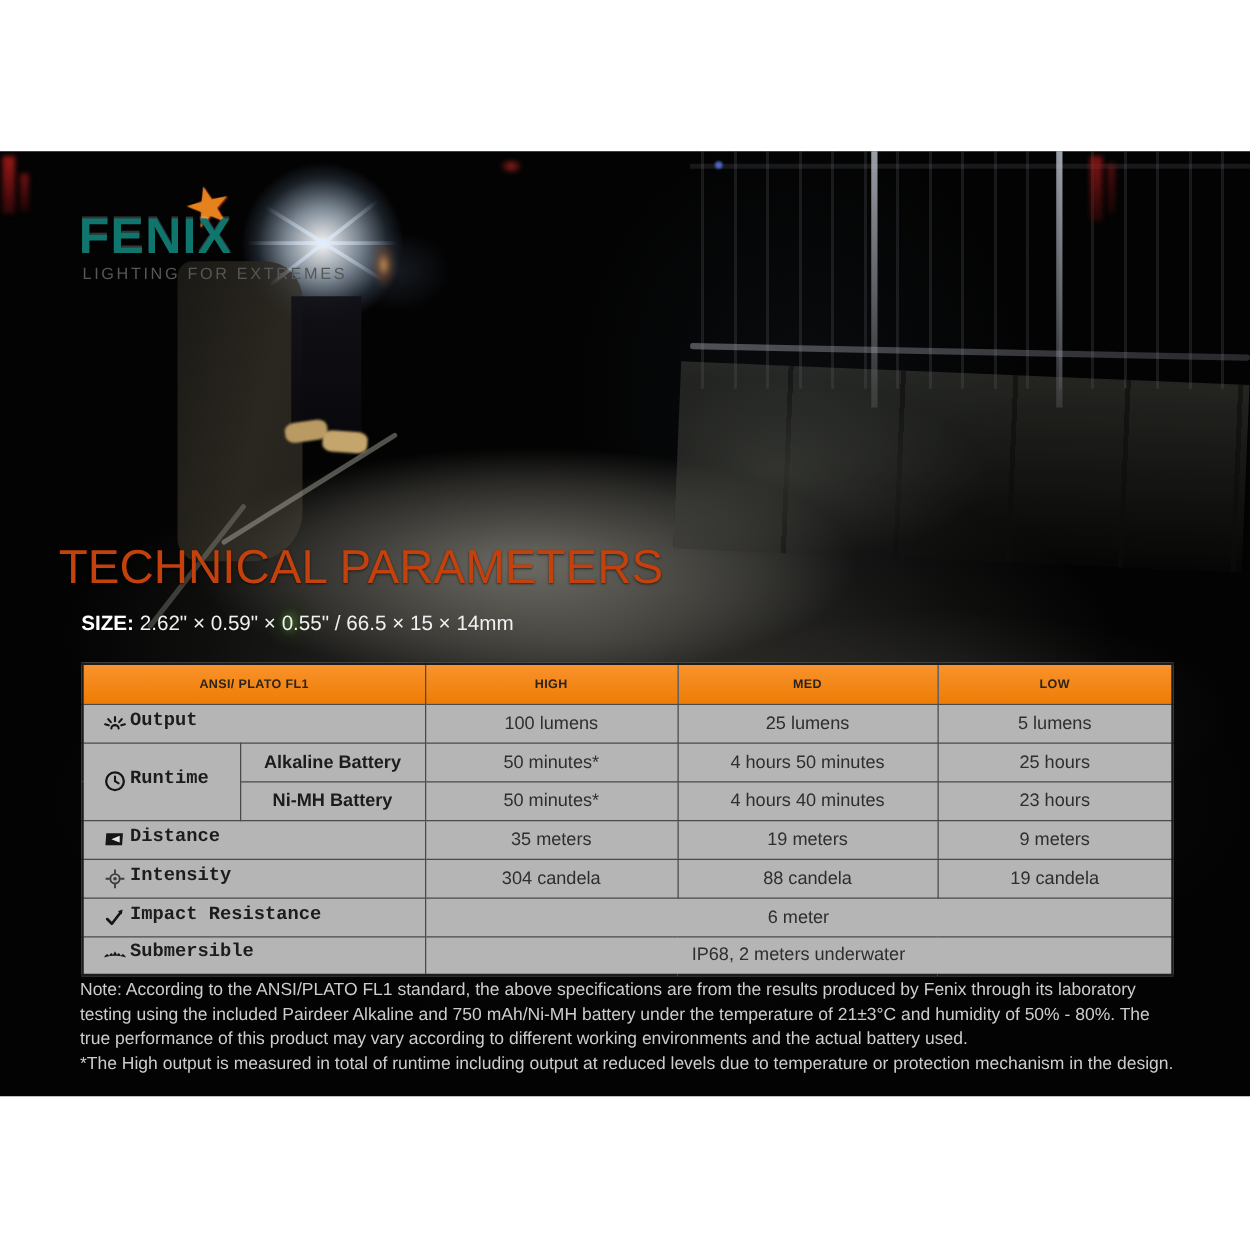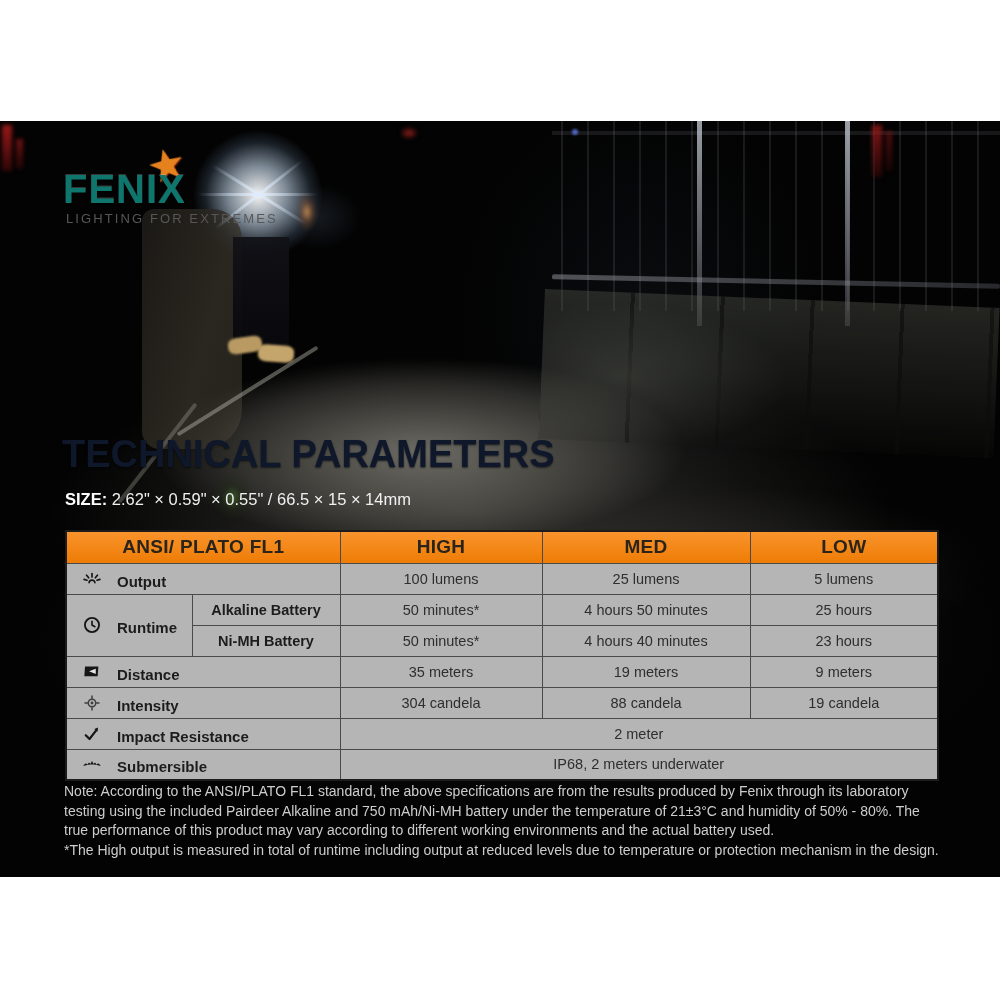--- a/index.html
+++ b/index.html
@@ -60,37 +60,37 @@
     background:radial-gradient(closest-side at 50% 70%, rgba(70,105,45,.75), rgba(30,45,20,.3), rgba(0,0,0,0));}
 
   
   .logo-star{position:absolute;left:146px;top:146px;width:42px;height:42px;transform:rotate(-14deg);
     filter:drop-shadow(1px 1px 0 rgba(140,40,14,.8));}
   .logo-text{position:absolute;left:63px;top:167px;font-size:40px;font-weight:bold;letter-spacing:1px;
     color:#0f766e;text-shadow:0 1px 2px rgba(0,0,0,.85), 0 -1px 0 rgba(255,255,255,.22);}
   .logo-tagline{position:absolute;left:66px;top:211px;font-size:13px;letter-spacing:2.1px;color:#575757;}
 
   
-  .heading{position:absolute;left:62px;top:433px;font-size:38px;font-weight:bold;color:#0f172a;
+  .heading{position:absolute;left:47px;top:433px;font-size:38px;font-weight:normal;color:#c2410c;
     text-shadow:0 1px 2px rgba(0,0,0,.6);white-space:nowrap;}
   .specs-line{position:absolute;left:0;top:490px;width:1000px;height:22px;color:#f0f0f0;font-size:16.5px;}
   .specs-size{position:absolute;left:65px;white-space:nowrap;}
   .specs-weight{position:absolute;left:505px;white-space:nowrap;}
   .specs-line b{color:#ffffff;font-weight:bold;}
 
   
   table.spec{position:absolute;left:65px;top:530px;width:872px;border-collapse:collapse;table-layout:fixed;
     background:#b5b5b5;border:2px solid #1c1c1c;}
   table.spec th, table.spec td{border:1px solid #4a4a4a;padding:0 4px;overflow:hidden;}
   tr.hdr{height:32px;}
   tr.hdr th{background:linear-gradient(180deg,#f9932c,#ee7c05);color:#2a241a;font-weight:bold;
-    font-size:19px;text-align:center;letter-spacing:.3px;}
+    font-size:10px;text-align:center;letter-spacing:.3px;}
   tr.row{height:31px;}
   td.param{font-weight:bold;font-size:15px;color:#1c1c1c;}
-  .param-inner{display:flex;align-items:flex-end;gap:14px;padding-left:10px;}
+  .param-inner{display:flex;align-items:flex-start;gap:1px;padding-left:10px;font-family:Liberation Mono, monospace;}
   .icon{width:22px;height:22px;display:inline-flex;align-items:center;justify-content:center;flex:0 0 22px;}
   td.sub{font-weight:bold;font-size:14.5px;color:#1c1c1c;text-align:center;}
   td.val{font-size:14.5px;color:#2e2e2e;text-align:center;font-weight:normal;}
 
   
   .note{position:absolute;left:64px;top:782px;width:880px;color:#cdcdcd;font-size:14px;line-height:19.5px;}
   .note p{margin:0;}
 </style>
 </head>
 <body>
@@ -240,21 +240,21 @@
             <div class="param-inner">
         <span class="icon">
           <svg viewBox="0 0 24 24" width="20" height="20">
             <path d="M4.5 13.5 L9 18 L17.5 7" fill="none" stroke="#161616" stroke-width="2.6" stroke-linecap="round" stroke-linejoin="round"></path>
             <path d="M19.3 4.3 L14.8 6 L18.5 9.2 Z" fill="#161616"></path>
           </svg>
               </span>
         <span>Impact Resistance</span>
             </div>
           </td>
-      <td colspan="3" class="val">2 meter</td>
+      <td colspan="3" class="val">6 meter</td>
     </tr>
     <tr class="row">
       <td colspan="2" class="param">
             <div class="param-inner">
         <span class="icon">
           <svg viewBox="0 0 24 24" width="20" height="20">
             <path d="M1.5 14.5 C3.5 10.5 5 10.5 6.5 13 C7.5 10 9 9.5 10 12 L12 8.5 L14 12 C15 9.5 16.5 10 17.5 13 C19 10.5 20.5 10.5 22.5 14.5 C18 12.6 14 12.6 12 12.6 C10 12.6 6 12.6 1.5 14.5 Z" fill="#161616"></path>
           </svg>
               </span>
         <span>Submersible</span>

